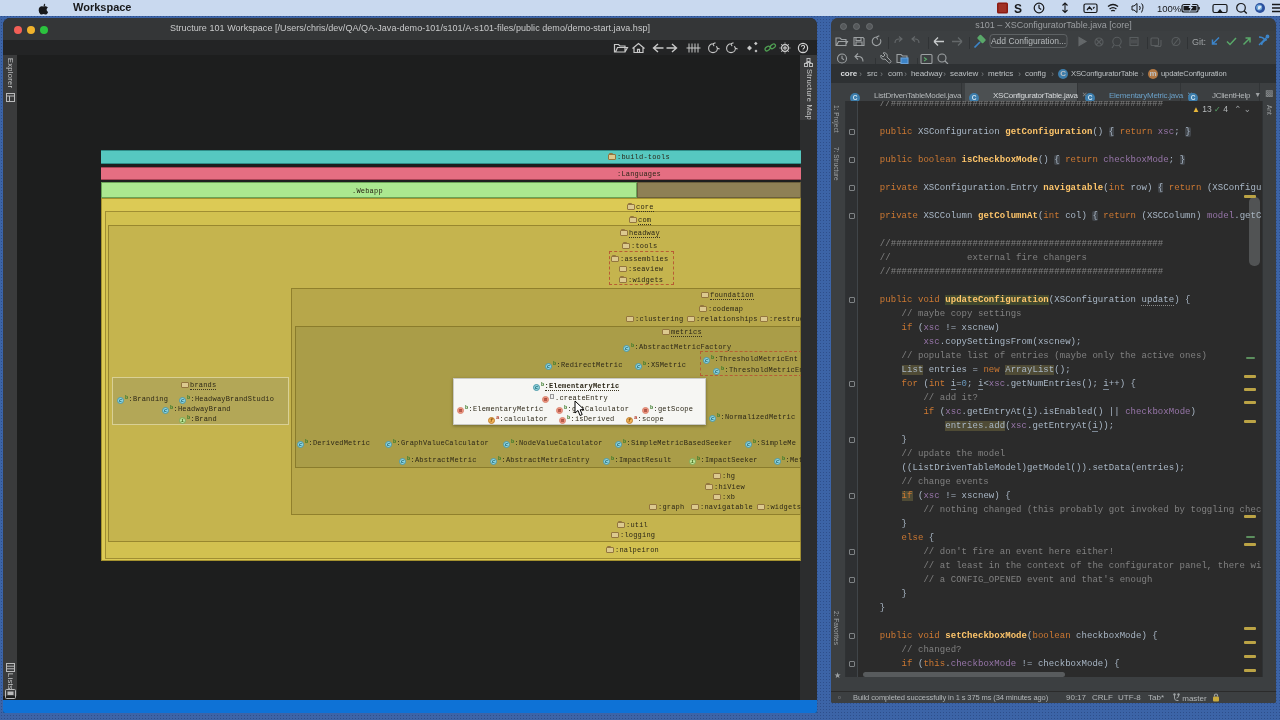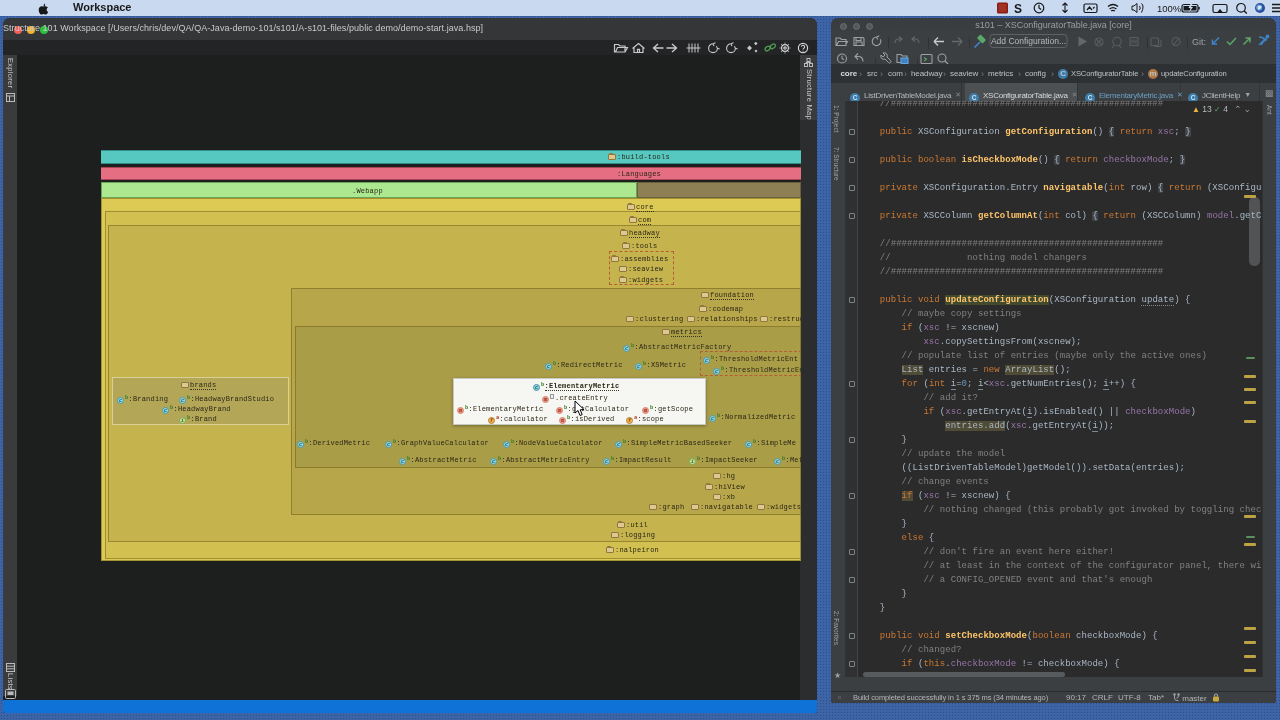--- a/index.html
+++ b/index.html
@@ -13,21 +13,21 @@
 
 #menubar { position:absolute; left:0; top:0; width:1280px; height:16px; background:#c9d9ef; }
 #menubar .mtxt { position:absolute; top:1px; font-size:11px; font-weight:bold; color:#17181a; }
 .mico { position:absolute; top:2px; }
 
 
 #win1 { position:absolute; left:3px; top:18px; width:814px; height:695px;
   background:#1d1e1e; border-radius:7px 7px 2px 2px; }
 #w1title { position:absolute; left:0; top:0; width:814px; height:22px; background:#343637; border-radius:7px 7px 0 0; }
 #w1title .tl { position:absolute; top:7.5px; width:8px; height:8px; border-radius:50%; }
-#w1title .txt { position:absolute; top:5px; width:100%; font-size:9px; letter-spacing:.05px; color:#c9cacb; }
+#w1title .txt { position:absolute; top:5px; width:100%; text-align:center; font-size:9px; letter-spacing:.05px; color:#c9cacb; }
 #w1tool { position:absolute; left:0; top:22px; width:814px; height:15px; background:#232425; }
 #w1tool svg { position:absolute; top:1px; }
 #w1strapL { position:absolute; left:0; top:37px; width:14px; height:641px; background:#3a3b3c; }
 #w1strapR { position:absolute; left:797px; top:37px; width:17px; height:645px; background:#2c2d2e; }
 #w1strapRtab { position:absolute; left:797px; top:37px; width:17px; height:65px; background:#3a3b3c; }
 #w1blue { position:absolute; left:0; top:682px; width:814px; height:13px; background:#0e72d6; border-radius:0 0 2px 2px; }
 .vtext { writing-mode:vertical-rl; font-size:7.5px; color:#c6c7c8; letter-spacing:.3px; }
 
 
 #map { position:absolute; left:98px; top:131.5px; width:700px; height:429px; overflow:hidden; }
@@ -64,21 +64,21 @@
 #w2crumbs .sep { width:5px; height:9px; }
 #w2crumbs .sep:before { content:"\203A"; color:#7a7e80; font-size:9px; }
 .bic { display:inline-block; width:10px; height:10px; border-radius:50%; font-size:6.5px; font-weight:bold;
   text-align:center; line-height:10px; top:4px; }
 .bc { background:#3d7dab; color:#cfe3f0; }
 .bm { background:#b07743; color:#f3e0cb; }
 #w2tabs { position:absolute; left:0; top:65px; width:445px; height:18px; background:#3c3f41; }
 .tab { position:absolute; top:0; height:18px; border-right:1px solid #323537; padding:0 4px; white-space:nowrap; }
 .tab .bic { position:relative; top:2.5px; }
 .tab.sel { background:#4c5052; }
-.tab .tt { font-size:8px; color:#b4b8ba; margin-left:4px; position:relative; top:0.5px; letter-spacing:-.25px; }
+.tab .tt { font-size:8px; color:#b4b8ba; margin-left:14px; position:relative; top:0.5px; letter-spacing:-.25px; }
 .tab .tx { font-size:7px; color:#84888a; margin-left:4px; position:relative; top:0px; }
 #w2left { position:absolute; left:0; top:83px; width:14.5px; height:576px; background:#3c3f41; border-right:1px solid #2f3234; }
 .vtext2 { position:absolute; left:2px; writing-mode:vertical-rl; font-size:6.5px; color:#9da1a3; }
 #w2gutter { position:absolute; left:14.5px; top:83px; width:12.5px; height:576px; background:#2e3032; border-right:1px solid #404549; }
 #w2editor { position:absolute; left:27px; top:83px; width:404px; height:576px; background:#2b2b2b; overflow:hidden; }
 #w2right { position:absolute; left:431px; top:83px; width:14px; height:576px; background:#3c3f41; border-left:1px solid #2f3234; }
 #w2hscroll { position:absolute; left:32px; top:654px; width:202px; height:5px; background:#585b5d; border-radius:3px; }
 #w2twbar { position:absolute; left:0; top:659.5px; width:445px; height:13.5px; background:#3c3f41; border-top:1px solid #2b2b2b; }
 #w2twbar > span { position:absolute; top:2px; font-size:8.3px; color:#b6babc; white-space:nowrap; }
 #w2twbar .ti { font-style:normal; color:#9da1a3; font-size:7.5px; margin-right:3px; }
@@ -433,21 +433,21 @@
 
     <span class="k">public</span> XSConfiguration <span class="d">getConfiguration</span>() <span class="fb">{</span> <span class="k">return</span> <span class="f">xsc</span>; <span class="fb">}</span>
 
     <span class="k">public boolean</span> <span class="d">isCheckboxMode</span>() <span class="fb">{</span> <span class="k">return</span> <span class="f">checkboxMode</span>; <span class="fb">}</span>
 
     <span class="k">private</span> XSConfiguration.Entry <span class="d">navigatable</span>(<span class="k">int</span> row) <span class="fb">{</span> <span class="k">return</span> (XSConfigura
 
     <span class="k">private</span> XSCColumn <span class="d">getColumnAt</span>(<span class="k">int</span> col) <span class="fb">{</span> <span class="k">return</span> (XSCColumn) <span class="f">model</span>.getCo
 
     <span class="c">//##################################################</span>
-    <span class="c">//              nothing model changers</span>
+    <span class="c">//              external fire changers</span>
     <span class="c">//##################################################</span>
 
     <span class="k">public void</span> <span class="d dh">updateConfiguration</span>(XSConfiguration <span class="wv">update</span>) {
         <span class="c">// maybe copy settings</span>
         <span class="k">if</span> (<span class="f">xsc</span> != xscnew)
             <span class="f">xsc</span>.copySettingsFrom(xscnew);
         <span class="c">// populate list of entries (maybe only the active ones)</span>
         <span class="hl">List</span> entries = <span class="k">new</span> <span class="hl">ArrayList</span>();
         <span class="k">for</span> (<span class="k">int</span> <span class="u">i</span>=<span class="n">0</span>; <span class="u">i</span>&lt;<span class="f">xsc</span>.getNumEntries(); <span class="u">i</span>++) {
             <span class="c">// add it?</span>

